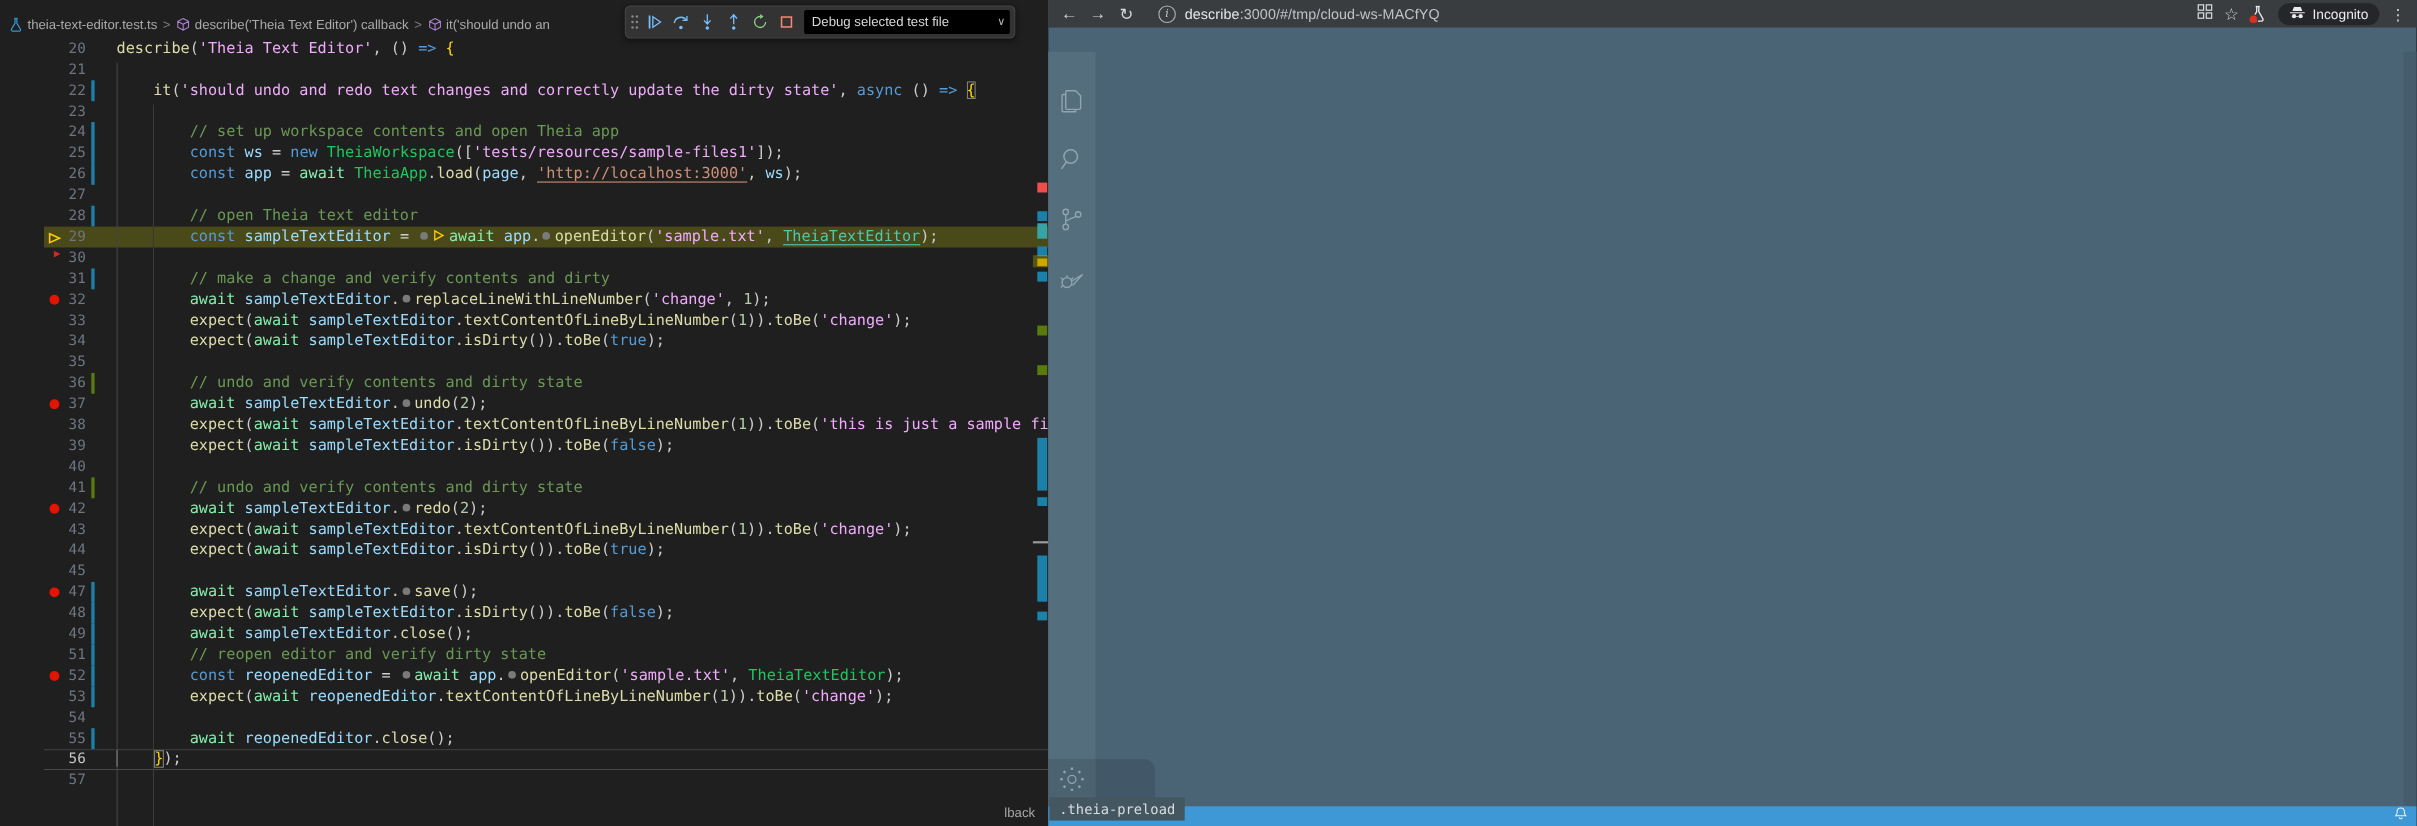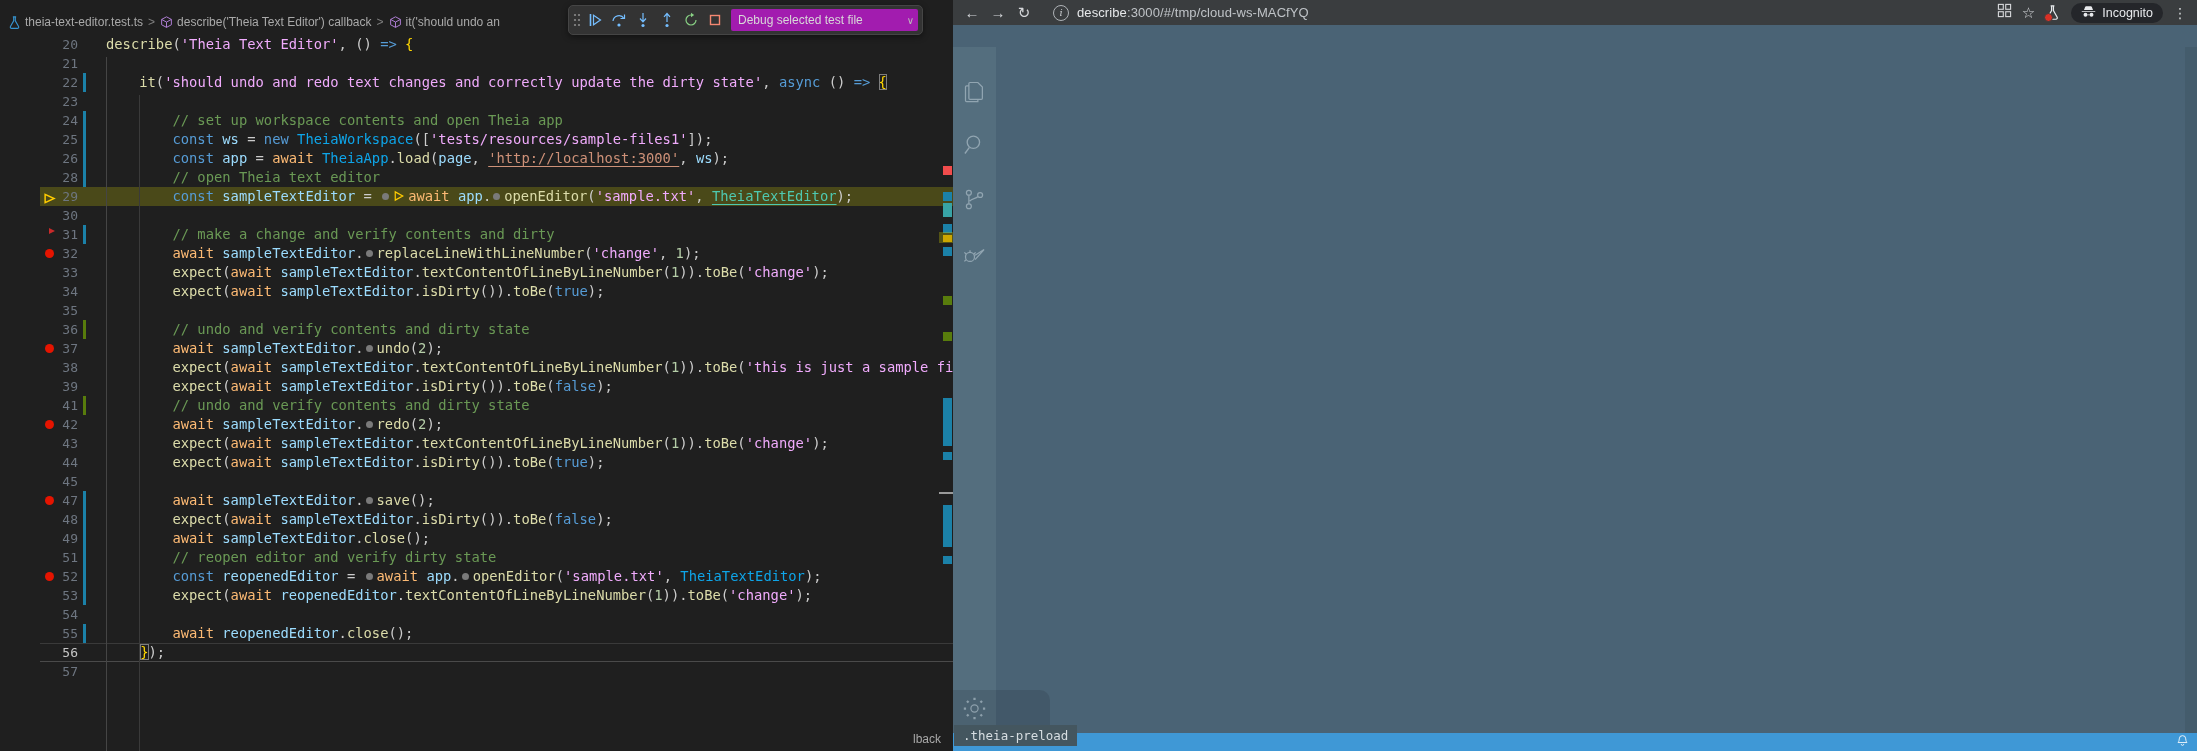--- a/index.html
+++ b/index.html
@@ -11,42 +11,42 @@
      display:flex;align-items:flex-end;padding:0 0 3px 8px;box-sizing:border-box;color:#a9a9a9;font-size:12px;}
   .bc-item{display:flex;align-items:center;gap:4px;white-space:nowrap;}
   .bc-sep{color:#7f7f7f;margin:0 5px;font-size:12px;}
   .bc-tail{position:absolute;left:913px;bottom:5px;color:#a9a9a9;font-size:12px;}
   .tab-frag{position:absolute;left:7px;top:0;width:9px;height:4px;background:#3794cf;border-radius:0 0 2px 2px;}
   
   .dbg-toolbar{position:absolute;left:568px;top:5px;height:28px;background:#333333;border:1px solid #454545;
      border-radius:5px;display:flex;align-items:center;padding:0 4px 0 2px;z-index:30;box-shadow:0 2px 6px rgba(0,0,0,.45);}
   .dbg-btn{width:24px;height:24px;display:flex;align-items:center;justify-content:center;border-radius:4px;}
   .dbg-grip{width:12px;height:24px;display:flex;align-items:center;justify-content:center;color:#8a8a8a;}
-  .dbg-select{margin-left:4px;height:22px;width:176px;background:#a21caf;border-radius:2px;display:flex;
+  .dbg-select{margin-left:4px;height:22px;width:176px;background:#000000;border-radius:2px;display:flex;
      align-items:center;color:#d8d8d8;font-size:12px;padding:0 4px 0 7px;overflow:hidden;}
   .dbg-select .lbl{white-space:nowrap;overflow:hidden;flex:1;}
   .dbg-select .chev{color:#bbb;font-size:10px;margin-left:2px;}
   
   .code-area{position:absolute;left:0;top:32px;right:0;bottom:0;padding-top:3px;
      font-family:"DejaVu Sans Mono",monospace;font-size:13.8px;margin-left:40px;}
   .row{height:19px;line-height:19px;display:flex;position:relative;white-space:pre;}
   .row.hl{background:#4a4919;}
   .row.cur-line{box-shadow:inset 0 1px 0 #3a3a3a, inset 0 -1px 0 #4a4a4a;}
   .g-bp{width:18px;flex:0 0 18px;display:flex;align-items:center;justify-content:center;}
   .g-ln{width:20px;flex:0 0 20px;text-align:right;color:#6e7681;font-size:13px;}
   .g-ln.act{color:#c6c6c6;}
   .g-bar{width:10px;flex:0 0 10px;position:relative;}
   .g-bar i{position:absolute;left:5px;top:0;bottom:0;width:3px;}
   .codetext{padding-left:18px;color:#cccccc;}
   .bp-dot{width:9px;height:9px;border-radius:50%;background:#e51400;}
   .dbg-arrow{position:relative;width:13px;height:11px;}
   .red-tick{position:absolute;left:9px;top:196px;width:0;height:0;border-left:6px solid #c92a2a;
      border-top:3px solid transparent;border-bottom:3px solid transparent;z-index:5;}
   
-  .t-kw{color:#fdba74}.t-kw2{color:#569CD6}.t-fn{color:#DCDCAA}.t-cls{color:#0ea5e9}
+  .t-kw{color:#86efac}.t-kw2{color:#569CD6}.t-fn{color:#DCDCAA}.t-cls{color:#22c55e}
   .t-clsu{color:#4EC9B0;text-decoration:underline;text-underline-offset:3px;}
   .t-var{color:#9CDCFE}.t-str{color:#f0abfc}.t-num{color:#B5CEA8}.t-cmt{color:#6A9955}
   .t-pun{color:#cccccc}.t-brk{color:#ffd700}
   .t-link{color:#CE9178;text-decoration:underline;text-underline-offset:3px;}
   .t-brkbox{color:#ffd700;outline:1px solid #7e7e7e;outline-offset:-1px;}
   .t-punbox{color:#ffd700;outline:1px solid #7e7e7e;outline-offset:-1px;}
   .inline-dot{display:inline-block;width:7px;height:7px;border-radius:50%;background:#7a7a7a;margin:0 4px 2px 2px;vertical-align:middle;}
   .inline-arrow{display:inline-block;width:12px;margin-right:3px;vertical-align:-1px;}
   .cursor{display:inline-block;width:0;height:15px;border-left:1.6px solid #d4d4d4;vertical-align:-3px;}
   .guide{position:absolute;width:1px;background:#3a3a3a;z-index:1;}
@@ -175,36 +175,38 @@
     <div class="guide" style="left:66px;top:25px;height:713px;background:#454545"></div>
     <div class="guide" style="left:99px;top:63px;height:656px"></div>
     <div id="code-rows">
         <div class="row"><span class="g-bp"></span><span class="g-ln">20</span><span class="g-bar"></span><span class="codetext"><span class="t-fn">describe</span><span class="t-pun">(</span><span class="t-str">'Theia Text Editor'</span><span class="t-pun">, () </span><span class="t-kw2">=&gt;</span><span class="t-pun"> </span><span class="t-brk">{</span></span></div>
         <div class="row"><span class="g-bp"></span><span class="g-ln">21</span><span class="g-bar"></span><span class="codetext"></span></div>
         <div class="row"><span class="g-bp"></span><span class="g-ln">22</span><span class="g-bar"><i style="background:#1b81a8"></i></span><span class="codetext"><span class="t-pun">    </span><span class="t-fn">it</span><span class="t-pun">(</span><span class="t-str">'should undo and redo text changes and correctly update the dirty state'</span><span class="t-pun">, </span><span class="t-kw2">async</span><span class="t-pun"> () </span><span class="t-kw2">=&gt;</span><span class="t-pun"> </span><span class="t-brkbox">{</span></span></div>
         <div class="row"><span class="g-bp"></span><span class="g-ln">23</span><span class="g-bar"></span><span class="codetext"></span></div>
         <div class="row"><span class="g-bp"></span><span class="g-ln">24</span><span class="g-bar"><i style="background:#1b81a8"></i></span><span class="codetext"><span class="t-cmt">        // set up workspace contents and open Theia app</span></span></div>
         <div class="row"><span class="g-bp"></span><span class="g-ln">25</span><span class="g-bar"><i style="background:#1b81a8"></i></span><span class="codetext"><span class="t-pun">        </span><span class="t-kw2">const</span><span class="t-pun"> </span><span class="t-var">ws</span><span class="t-pun"> = </span><span class="t-kw2">new</span><span class="t-pun"> </span><span class="t-cls">TheiaWorkspace</span><span class="t-pun">([</span><span class="t-str">'tests/resources/sample-files1'</span><span class="t-pun">]);</span></span></div>
         <div class="row"><span class="g-bp"></span><span class="g-ln">26</span><span class="g-bar"><i style="background:#1b81a8"></i></span><span class="codetext"><span class="t-pun">        </span><span class="t-kw2">const</span><span class="t-pun"> </span><span class="t-var">app</span><span class="t-pun"> = </span><span class="t-kw">await</span><span class="t-pun"> </span><span class="t-cls">TheiaApp</span><span class="t-pun">.</span><span class="t-fn">load</span><span class="t-pun">(</span><span class="t-var">page</span><span class="t-pun">, </span><span class="t-link">'http://localhost:3000'</span><span class="t-pun">, </span><span class="t-var">ws</span><span class="t-pun">);</span></span></div>
+        <div class="row"><span class="g-bp"></span><span class="g-ln">27</span><span class="g-bar"></span><span class="codetext"></span></div>
         <div class="row"><span class="g-bp"></span><span class="g-ln">28</span><span class="g-bar"><i style="background:#1b81a8"></i></span><span class="codetext"><span class="t-cmt">        // open Theia text editor</span></span></div>
         <div class="row hl"><span class="g-bp"><span class="dbg-arrow"><svg width="14" height="13" viewBox="0 0 16 16">
                 <path d="M2 3l11 5-11 5z" fill="none" stroke="#ffcc00" stroke-width="1.8"></path>
               </svg></span></span><span class="g-ln">29</span><span class="g-bar"></span><span class="codetext"><span class="t-pun">        </span><span class="t-kw2">const</span><span class="t-pun"> </span><span class="t-var">sampleTextEditor</span><span class="t-pun"> = </span><span class="inline-dot"></span><span class="inline-arrow"><svg width="12" height="12" viewBox="0 0 16 16" fill="none" stroke="#ffcc00" stroke-width="1.6">
                 <path d="M3 2.5l10 5.5-10 5.5z"></path>
               </svg></span><span class="t-kw">await</span><span class="t-pun"> </span><span class="t-var">app</span><span class="t-pun">.</span><span class="inline-dot"></span><span class="t-fn">openEditor</span><span class="t-pun">(</span><span class="t-str">'sample.txt'</span><span class="t-pun">, </span><span class="t-clsu">TheiaTextEditor</span><span class="t-pun">);</span></span></div>
         <div class="row"><span class="g-bp"></span><span class="g-ln">30</span><span class="g-bar"></span><span class="codetext"></span></div>
         <div class="row"><span class="g-bp"></span><span class="g-ln">31</span><span class="g-bar"><i style="background:#1b81a8"></i></span><span class="codetext"><span class="t-cmt">        // make a change and verify contents and dirty</span></span></div>
         <div class="row"><span class="g-bp"><span class="bp-dot"></span></span><span class="g-ln">32</span><span class="g-bar"></span><span class="codetext"><span class="t-pun">        </span><span class="t-kw">await</span><span class="t-pun"> </span><span class="t-var">sampleTextEditor</span><span class="t-pun">.</span><span class="inline-dot"></span><span class="t-fn">replaceLineWithLineNumber</span><span class="t-pun">(</span><span class="t-str">'change'</span><span class="t-pun">, </span><span class="t-num">1</span><span class="t-pun">);</span></span></div>
         <div class="row"><span class="g-bp"></span><span class="g-ln">33</span><span class="g-bar"></span><span class="codetext"><span class="t-pun">        </span><span class="t-fn">expect</span><span class="t-pun">(</span><span class="t-kw">await</span><span class="t-pun"> </span><span class="t-var">sampleTextEditor</span><span class="t-pun">.</span><span class="t-fn">textContentOfLineByLineNumber</span><span class="t-pun">(</span><span class="t-num">1</span><span class="t-pun">)).</span><span class="t-fn">toBe</span><span class="t-pun">(</span><span class="t-str">'change'</span><span class="t-pun">);</span></span></div>
         <div class="row"><span class="g-bp"></span><span class="g-ln">34</span><span class="g-bar"></span><span class="codetext"><span class="t-pun">        </span><span class="t-fn">expect</span><span class="t-pun">(</span><span class="t-kw">await</span><span class="t-pun"> </span><span class="t-var">sampleTextEditor</span><span class="t-pun">.</span><span class="t-fn">isDirty</span><span class="t-pun">()).</span><span class="t-fn">toBe</span><span class="t-pun">(</span><span class="t-kw2">true</span><span class="t-pun">);</span></span></div>
         <div class="row"><span class="g-bp"></span><span class="g-ln">35</span><span class="g-bar"></span><span class="codetext"></span></div>
         <div class="row"><span class="g-bp"></span><span class="g-ln">36</span><span class="g-bar"><i style="background:#587c0c"></i></span><span class="codetext"><span class="t-cmt">        // undo and verify contents and dirty state</span></span></div>
         <div class="row"><span class="g-bp"><span class="bp-dot"></span></span><span class="g-ln">37</span><span class="g-bar"></span><span class="codetext"><span class="t-pun">        </span><span class="t-kw">await</span><span class="t-pun"> </span><span class="t-var">sampleTextEditor</span><span class="t-pun">.</span><span class="inline-dot"></span><span class="t-fn">undo</span><span class="t-pun">(</span><span class="t-num">2</span><span class="t-pun">);</span></span></div>
         <div class="row"><span class="g-bp"></span><span class="g-ln">38</span><span class="g-bar"></span><span class="codetext"><span class="t-pun">        </span><span class="t-fn">expect</span><span class="t-pun">(</span><span class="t-kw">await</span><span class="t-pun"> </span><span class="t-var">sampleTextEditor</span><span class="t-pun">.</span><span class="t-fn">textContentOfLineByLineNumber</span><span class="t-pun">(</span><span class="t-num">1</span><span class="t-pun">)).</span><span class="t-fn">toBe</span><span class="t-pun">(</span><span class="t-str">'this is just a sample file'</span><span class="t-pun">);</span></span></div>
         <div class="row"><span class="g-bp"></span><span class="g-ln">39</span><span class="g-bar"></span><span class="codetext"><span class="t-pun">        </span><span class="t-fn">expect</span><span class="t-pun">(</span><span class="t-kw">await</span><span class="t-pun"> </span><span class="t-var">sampleTextEditor</span><span class="t-pun">.</span><span class="t-fn">isDirty</span><span class="t-pun">()).</span><span class="t-fn">toBe</span><span class="t-pun">(</span><span class="t-kw2">false</span><span class="t-pun">);</span></span></div>
+        <div class="row"><span class="g-bp"></span><span class="g-ln">40</span><span class="g-bar"></span><span class="codetext"></span></div>
         <div class="row"><span class="g-bp"></span><span class="g-ln">41</span><span class="g-bar"><i style="background:#587c0c"></i></span><span class="codetext"><span class="t-cmt">        // undo and verify contents and dirty state</span></span></div>
         <div class="row"><span class="g-bp"><span class="bp-dot"></span></span><span class="g-ln">42</span><span class="g-bar"></span><span class="codetext"><span class="t-pun">        </span><span class="t-kw">await</span><span class="t-pun"> </span><span class="t-var">sampleTextEditor</span><span class="t-pun">.</span><span class="inline-dot"></span><span class="t-fn">redo</span><span class="t-pun">(</span><span class="t-num">2</span><span class="t-pun">);</span></span></div>
         <div class="row"><span class="g-bp"></span><span class="g-ln">43</span><span class="g-bar"></span><span class="codetext"><span class="t-pun">        </span><span class="t-fn">expect</span><span class="t-pun">(</span><span class="t-kw">await</span><span class="t-pun"> </span><span class="t-var">sampleTextEditor</span><span class="t-pun">.</span><span class="t-fn">textContentOfLineByLineNumber</span><span class="t-pun">(</span><span class="t-num">1</span><span class="t-pun">)).</span><span class="t-fn">toBe</span><span class="t-pun">(</span><span class="t-str">'change'</span><span class="t-pun">);</span></span></div>
         <div class="row"><span class="g-bp"></span><span class="g-ln">44</span><span class="g-bar"></span><span class="codetext"><span class="t-pun">        </span><span class="t-fn">expect</span><span class="t-pun">(</span><span class="t-kw">await</span><span class="t-pun"> </span><span class="t-var">sampleTextEditor</span><span class="t-pun">.</span><span class="t-fn">isDirty</span><span class="t-pun">()).</span><span class="t-fn">toBe</span><span class="t-pun">(</span><span class="t-kw2">true</span><span class="t-pun">);</span></span></div>
         <div class="row"><span class="g-bp"></span><span class="g-ln">45</span><span class="g-bar"></span><span class="codetext"></span></div>
         <div class="row"><span class="g-bp"><span class="bp-dot"></span></span><span class="g-ln">47</span><span class="g-bar"><i style="background:#1b81a8"></i></span><span class="codetext"><span class="t-pun">        </span><span class="t-kw">await</span><span class="t-pun"> </span><span class="t-var">sampleTextEditor</span><span class="t-pun">.</span><span class="inline-dot"></span><span class="t-fn">save</span><span class="t-pun">();</span></span></div>
         <div class="row"><span class="g-bp"></span><span class="g-ln">48</span><span class="g-bar"><i style="background:#1b81a8"></i></span><span class="codetext"><span class="t-pun">        </span><span class="t-fn">expect</span><span class="t-pun">(</span><span class="t-kw">await</span><span class="t-pun"> </span><span class="t-var">sampleTextEditor</span><span class="t-pun">.</span><span class="t-fn">isDirty</span><span class="t-pun">()).</span><span class="t-fn">toBe</span><span class="t-pun">(</span><span class="t-kw2">false</span><span class="t-pun">);</span></span></div>
         <div class="row"><span class="g-bp"></span><span class="g-ln">49</span><span class="g-bar"><i style="background:#1b81a8"></i></span><span class="codetext"><span class="t-pun">        </span><span class="t-kw">await</span><span class="t-pun"> </span><span class="t-var">sampleTextEditor</span><span class="t-pun">.</span><span class="t-fn">close</span><span class="t-pun">();</span></span></div>
         <div class="row"><span class="g-bp"></span><span class="g-ln">51</span><span class="g-bar"><i style="background:#1b81a8"></i></span><span class="codetext"><span class="t-cmt">        // reopen editor and verify dirty state</span></span></div>
         <div class="row"><span class="g-bp"><span class="bp-dot"></span></span><span class="g-ln">52</span><span class="g-bar"><i style="background:#1b81a8"></i></span><span class="codetext"><span class="t-pun">        </span><span class="t-kw2">const</span><span class="t-pun"> </span><span class="t-var">reopenedEditor</span><span class="t-pun"> = </span><span class="inline-dot"></span><span class="t-kw">await</span><span class="t-pun"> </span><span class="t-var">app</span><span class="t-pun">.</span><span class="inline-dot"></span><span class="t-fn">openEditor</span><span class="t-pun">(</span><span class="t-str">'sample.txt'</span><span class="t-pun">, </span><span class="t-cls">TheiaTextEditor</span><span class="t-pun">);</span></span></div>

